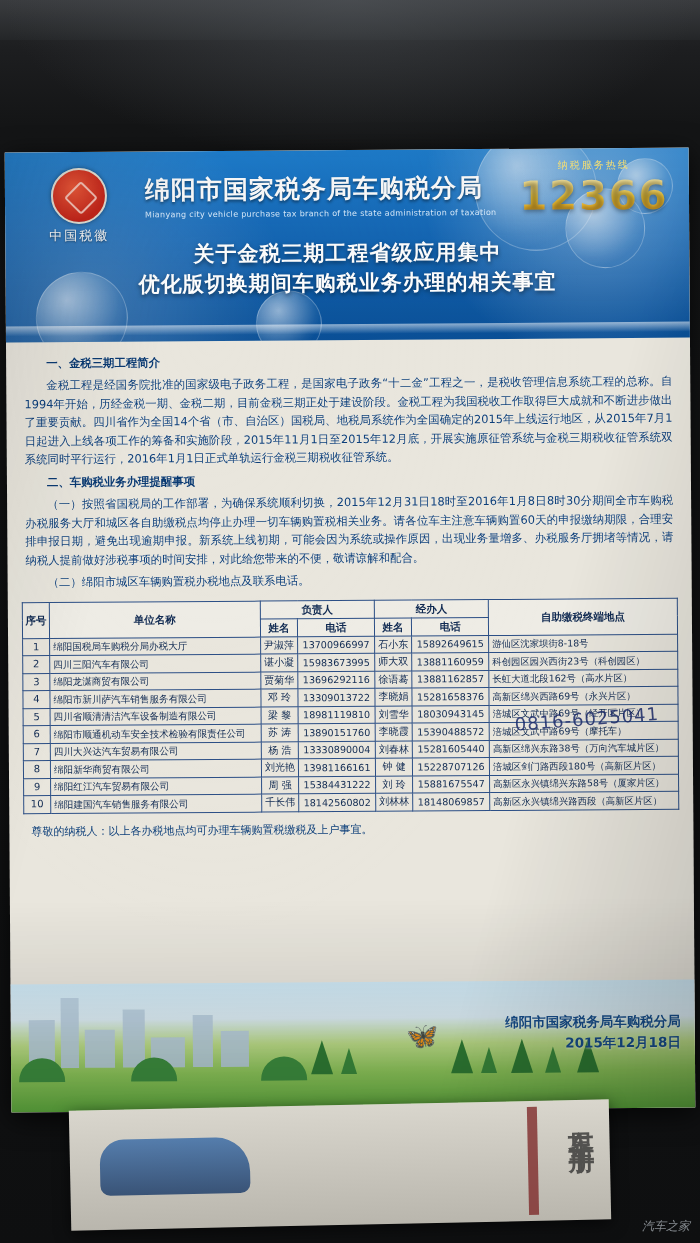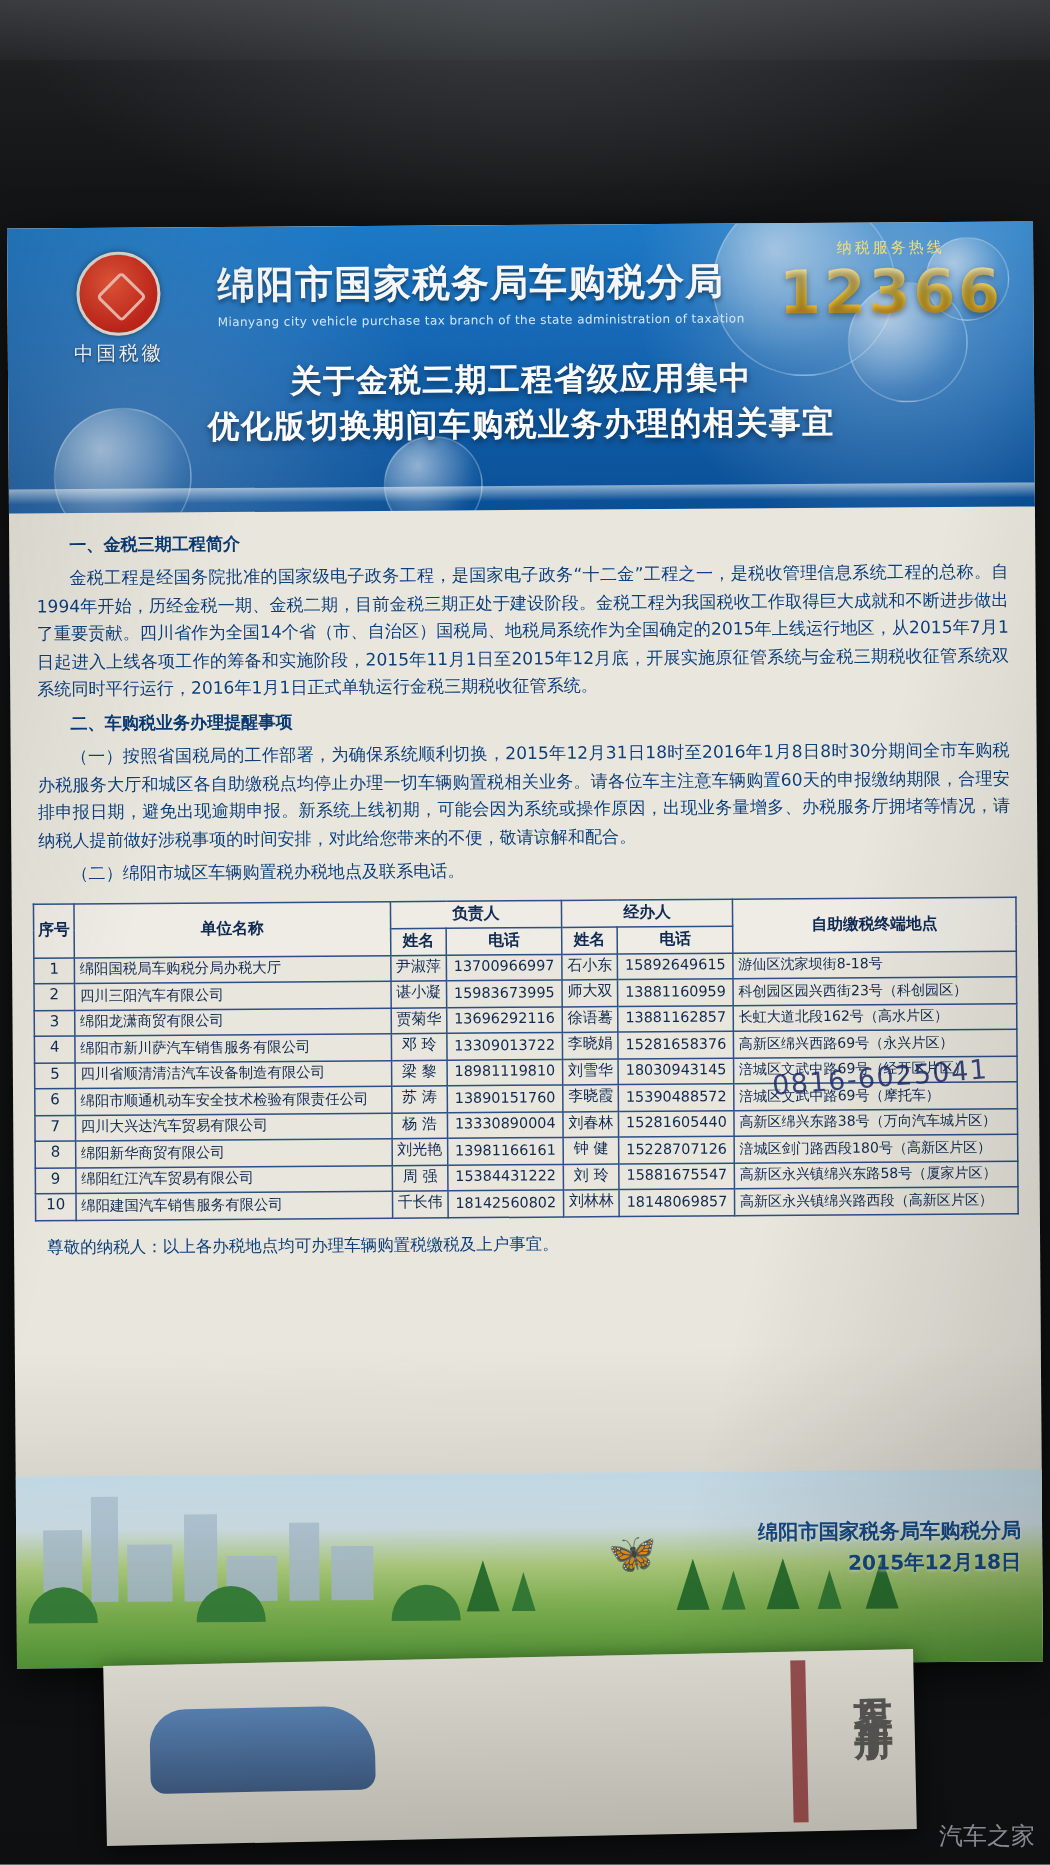--- a/index.html
+++ b/index.html
@@ -109,21 +109,21 @@
   
   #sheet2{position:absolute;left:70px;top:1105px;width:540px;height:120px;
      background:linear-gradient(180deg,#d9d6cd,#b9b6ad);transform:rotate(-1.2deg);
      box-shadow:0 4px 16px rgba(0,0,0,.6);overflow:hidden;}
   #sheet2 .car{position:absolute;left:30px;top:30px;width:150px;height:56px;border-radius:24px 34px 10px 10px;
      background:linear-gradient(180deg,#3f6fa8,#21406b);opacity:.85;}
   #sheet2 .txt{position:absolute;right:10px;top:10px;color:#2a2a2a;font-size:26px;font-weight:bold;
      writing-mode:vertical-rl;letter-spacing:2px;opacity:.75;}
   #sheet2 .bar{position:absolute;right:72px;top:6px;width:10px;height:108px;background:#7e2b2b;opacity:.8;}
 
-  #watermark{position:absolute;right:10px;bottom:8px;color:#9aa0a6;font-size:16px;opacity:.85;}
+  #watermark{position:absolute;right:10px;bottom:8px;color:#9aa0a6;font-size:12px;opacity:.85;font-style:italic;}
 </style>
 </head>
 <body>
 
 <div id="photo">
   <div id="deskedge"></div>
   <div id="deskglow"></div>
 
   <div id="sheet">
 

